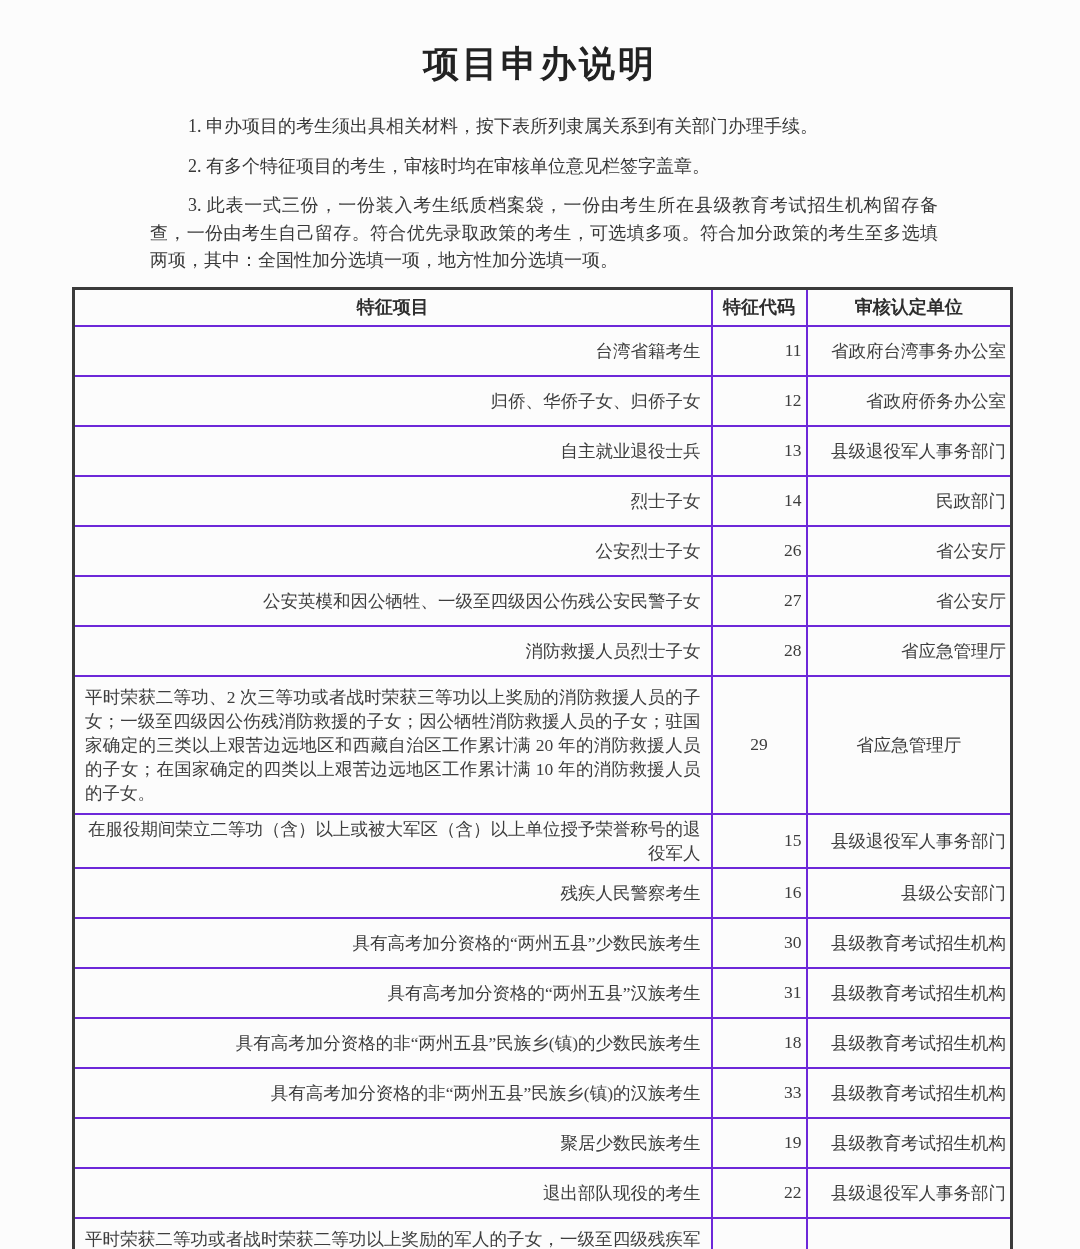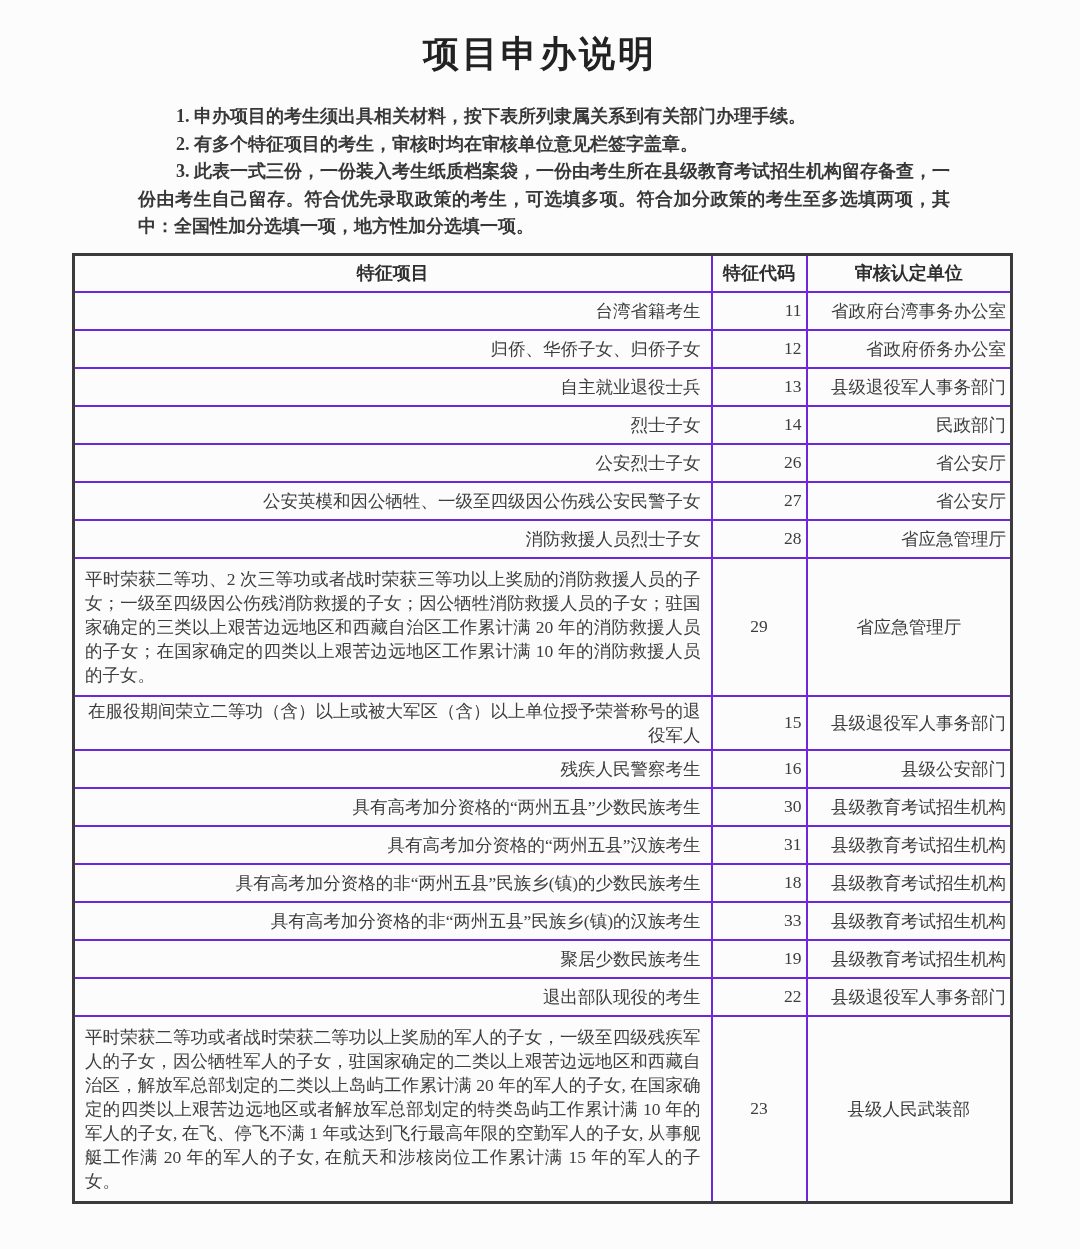--- a/index.html
+++ b/index.html
@@ -11,38 +11,37 @@
     position: relative;
     width: 1080px;
     height: 1249px;
     background: #fcfcfc;
     font-family: "Liberation Serif", "DejaVu Serif", serif;
     color: #383838;
     overflow: hidden;
   }
   .title {
     margin: 0;
-    padding-top: 30px;
+    padding-top: 40px;
     text-align: center;
     font-size: 36px;
     font-weight: bold;
     letter-spacing: 3px;
     color: #222222;
   }
   .notes {
     width: 812px;
     margin: 24px 0 12px 138px;
     font-size: 18px;
     line-height: 27.5px;
     text-align: justify;
   }
   .notes p {
-    margin: 0;
+    margin: 12px;
     text-indent: 38px;
-    font-weight: bold;
   }
   table.feature-table {
     border-collapse: collapse;
     table-layout: fixed;
     width: 938px;
     margin-left: 72px;
     border: 3px solid #3b3b3b;
   }
   table.feature-table th,
   table.feature-table td {
@@ -61,21 +60,21 @@
   col.c-item { width: 638px; }
   col.c-code { width: 95px; }
   col.c-unit { width: 205px; }
   tr.single td { height: 32px; text-align: right; }
   td.item {
     text-align: left;
     padding: 2px 10px;
   }
   td.code, td.unit {
     text-align: center;
-    padding: 2px 4px;
+    padding: 8px 4px;
   }
   tr.tall td.item {
     padding: 8px 10px;
     line-height: 24px;
     text-align: justify;
   }
 </style>
 </head>
 <body>
 

